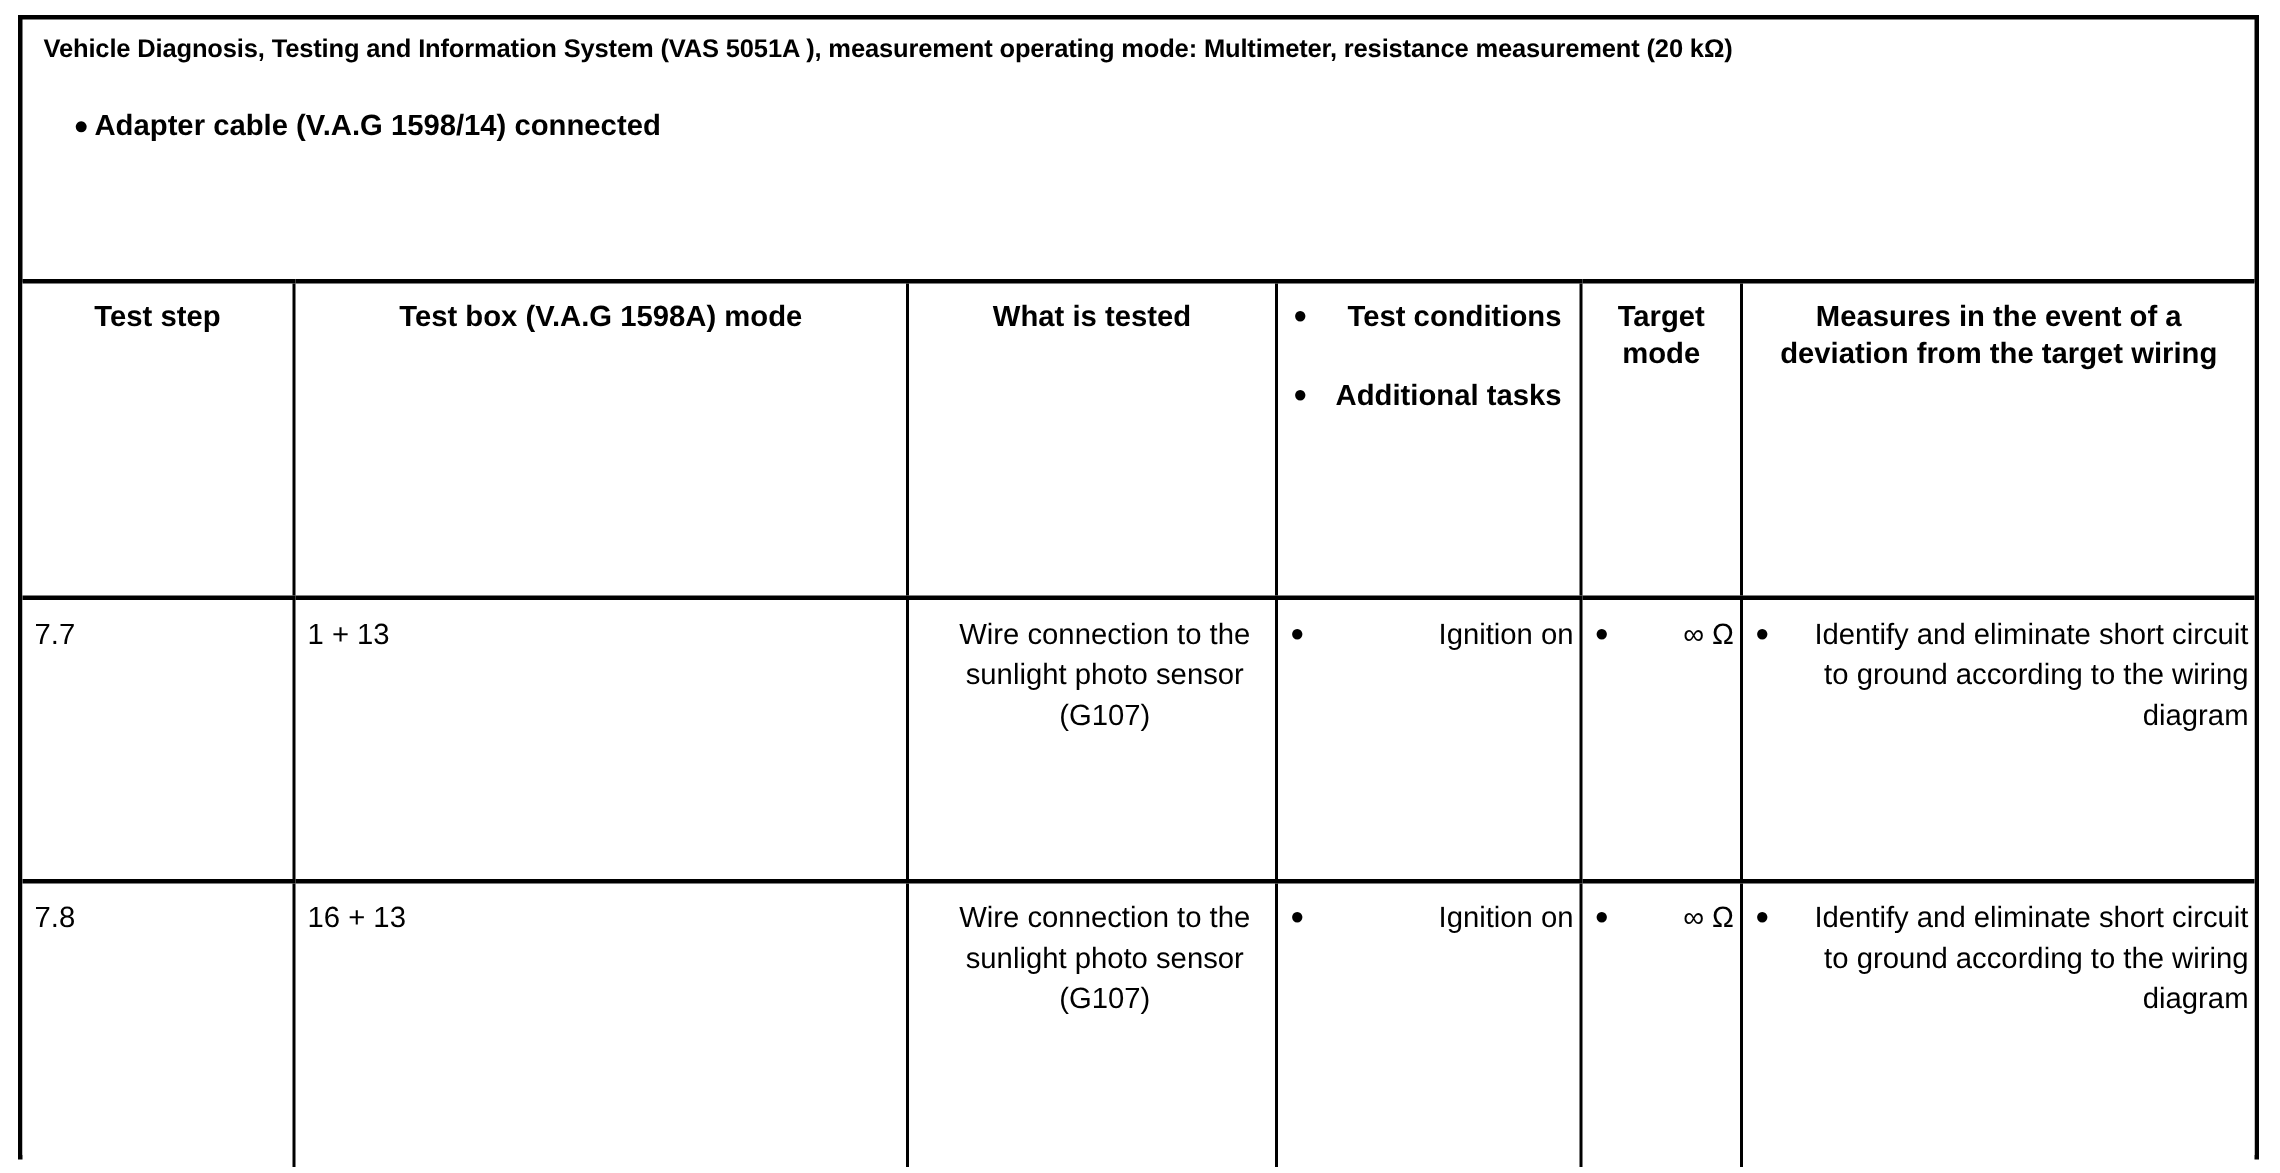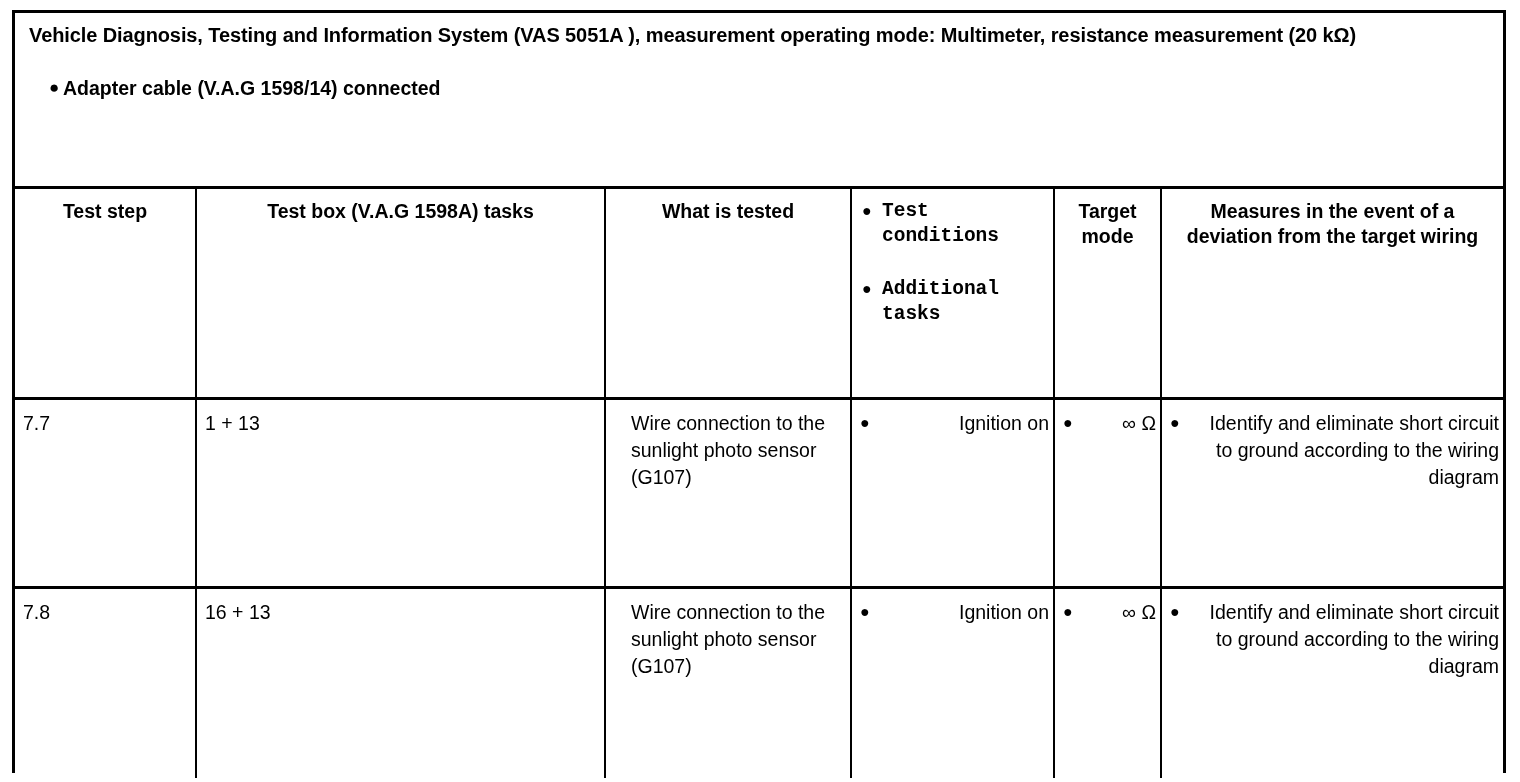--- a/index.html
+++ b/index.html
@@ -35,21 +35,21 @@
     background: #ffffff;
   }
 
   
   .intro {
     box-sizing: border-box;
     padding: 9px 14px 0 14px;
     height: 173px;
   }
   .intro-title {
-    font-size: 20px;
+    font-size: 17px;
     font-weight: bold;
     line-height: 1.33;
     letter-spacing: -0.1px;
     margin: 0;
   }
   .intro-bullets {
     margin: 0;
     padding: 0;
     list-style: none;
   }
@@ -117,21 +117,21 @@
     line-height: 1.38;
     height: 186px;
   }
   table.test-table tbody tr.data-row:last-child td {
     border-bottom: none;
     height: 189px;
   }
 
   .cell-pad { padding: 10px 8px 8px 8px; }
   .cell-center { }
-  .cell-left  { text-align: left; padding-left: 25px; }
+  .cell-left  { text-align: center; padding-left: 25px; }
 
   
   .hdr-bullet-list {
     margin: 0;
     padding: 10px 4px 0 4px;
     list-style: none;
   }
   .hdr-bullet {
     display: flex;
     align-items: flex-start;
@@ -142,23 +142,22 @@
     flex: 0 0 auto;
     width: 26px;
     font-size: 16px;
     line-height: 1.5;
     text-align: left;
     padding-left: 6px;
     box-sizing: border-box;
   }
   .hdr-bullet .bullet-text {
     flex: 1 1 auto;
-    text-align: left;
+    text-align: right;
     padding-right: 8px;
-    font-family: Liberation Mono, monospace;
   }
 
   
   .cell-bullet-list {
     margin: 0;
     padding: 10px 4px 0 4px;
     list-style: none;
   }
   .cell-bullet {
     display: flex;
@@ -206,21 +205,21 @@
         <col class="c-cond">
           <col class="c-target">
           <col class="c-measure">
       </colgroup>
       <thead>
         <tr>
           <th>
             <div class="cell-pad cell-center">Test step</div>
           </th>
           <th>
-            <div class="cell-pad cell-center">Test box (V.A.G 1598A) tasks</div>
+            <div class="cell-pad cell-center">Test box (V.A.G 1598A) mode</div>
           </th>
           <th>
             <div class="cell-pad cell-center">What is tested</div>
           </th>
           <th>
             <ul class="hdr-bullet-list">
               <li class="hdr-bullet">
                 <span class="bullet-dot">●</span>
                 <span class="bullet-text">Test conditions</span>
               </li>

